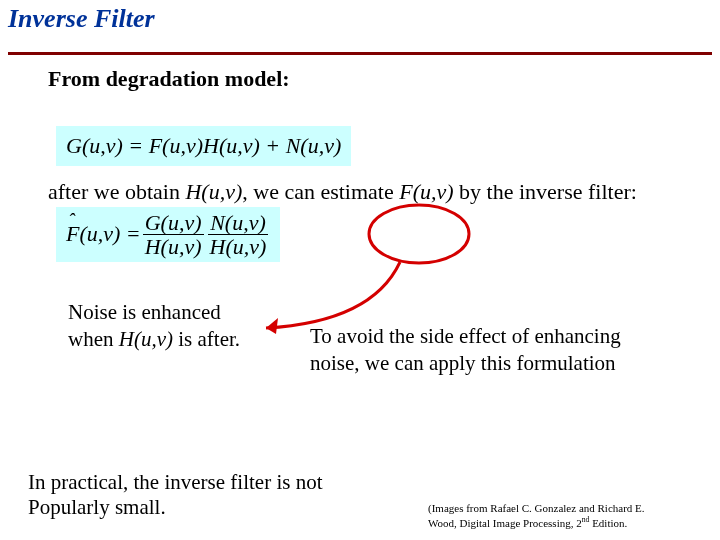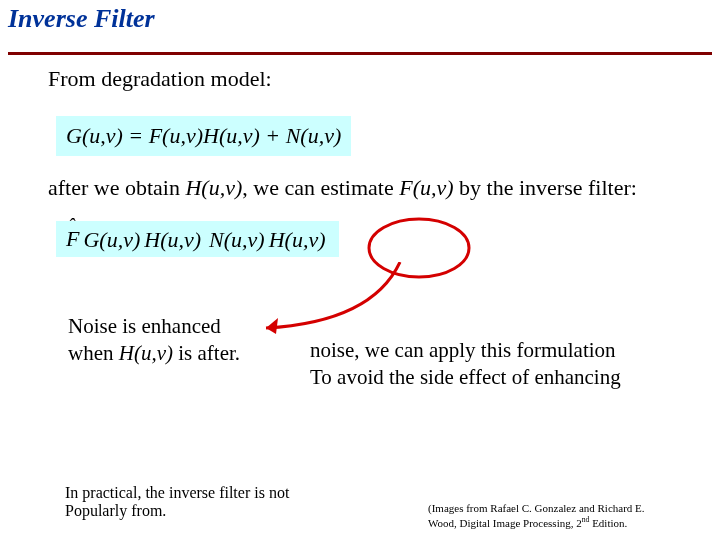--- a/index.html
+++ b/index.html
@@ -22,43 +22,43 @@
   .rule {
     height: 3px;
     background: #7f0000;
     margin: 0 8px 10px 8px;
   }
   .content {
     padding: 0 40px 0 48px;
     font-size: 22px;
     line-height: 1.3;
   }
-  .line1 { margin-bottom: 22px; }
+  .line1 { margin-bottom: 32px; font-weight: bold; }
   .eq-box {
     display: inline-block;
     background: #ccffff;
     padding: 6px 10px;
     font-family: 'Times New Roman', serif;
     font-size: 22px;
     margin-left: 8px;
-    margin-bottom: 18px;
+    margin-bottom: 12px;
   }
-  .line2 { margin-bottom: 18px; }
+  .line2 { }
   .eq2-wrap { position: relative; margin-left: 8px; height: 56px; }
   .eq2-box {
     display: inline-flex;
     align-items: center;
     background: #ccffff;
     padding: 4px 10px;
     font-family: 'Times New Roman', serif;
     font-size: 22px;
   }
   .frac {
     display: inline-flex;
-    flex-direction: row;
+    flex-direction: column;
     align-items: center;
     vertical-align: middle;
     margin: 0 2px;
   }
   .frac .num, .frac .den {
     padding: 0 2px;
     line-height: 1.05;
   }
   .frac .bar {
     width: 100%;
@@ -93,23 +93,22 @@
   }
   .avoid-block {
     flex: 1;
     font-size: 21px;
     padding-top: 24px;
   }
   .practical {
     position: absolute;
     left: 28px;
     bottom: 20px;
-    font-size: 16px;
+    font-size: 21px;
     width: 340px;
-    margin-left: 37px;
   }
   .credit {
     position: absolute;
     right: 32px;
     bottom: 10px;
     font-size: 11px;
     text-align: left;
     line-height: 1.2;
     width: 260px;
   }
@@ -135,20 +134,21 @@
     <span class="ital">F(u,v)H(u,v) + N(u,v)</span>
   </div>
 
   <div class="line2">
     <span>after we obtain </span><span class="ital">H(u,v)</span><span>, we can estimate </span><span class="ital">F(u,v)</span><span> by the inverse filter:</span>
   </div>
 
   <div class="eq2-wrap">
     <div class="eq2-box">
       <span class="ital hat">F</span>
+        <span class="ital">(u,v) = </span>
       <span class="frac">
         <span class="num ital">G(u,v)</span>
         <span class="bar"></span>
         <span class="den ital">H(u,v)</span>
       </span>
       <span class="frac">
         <span class="num ital">N(u,v)</span>
         <span class="bar"></span>
         <span class="den ital">H(u,v)</span>
       </span>
@@ -159,35 +159,35 @@
   </div>
 
   <div class="row-bottom">
     <div class="noise-block">
       <div>Noise is enhanced</div>
       <div>
         <span>when </span><span class="ital">H(u,v)</span><span> is after.</span>
       </div>
     </div>
     <div class="avoid-block">
+      <div>To avoid the side effect of enhancing</div>
       <div>noise, we can apply this formulation</div>
-      <div>To avoid the side effect of enhancing</div>
     </div>
   </div>
 
 </div>
 
 <svg class="arrow" style="left:252px; top:262px;" width="160" height="80">
   <path d="M148,0 Q120,60 14,66" fill="none" stroke="#d40000" stroke-width="3"></path>
   <path d="M14,66 L26,56 L24,72 Z" fill="#d40000"></path>
 </svg>
 
 <div class="practical">
   <div>In practical, the inverse filter is not</div>
-  <div>Popularly from.</div>
+  <div>Popularly small.</div>
 </div>
 
 <div class="credit">
   <div>(Images from Rafael C. Gonzalez and Richard E.</div>
   <div>
     <span>Wood, Digital Image Processing, 2</span><span class="sup">nd</span><span> Edition.</span>
   </div>
 </div>
 
 </body></html>

